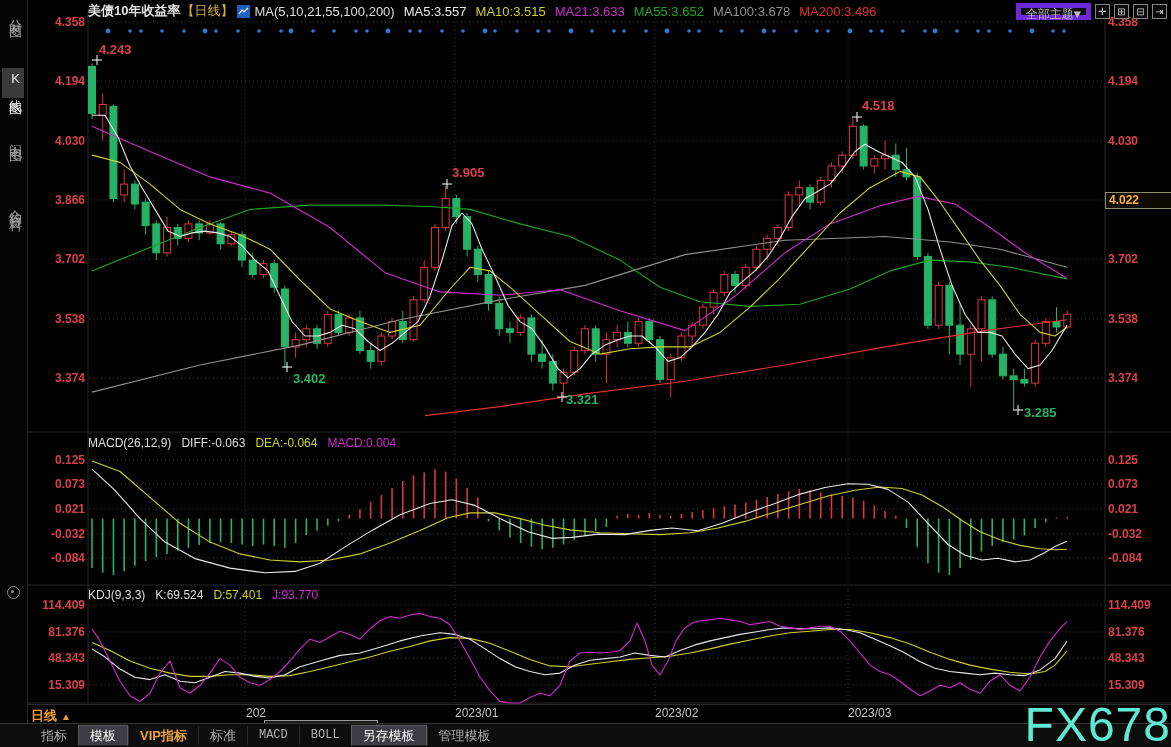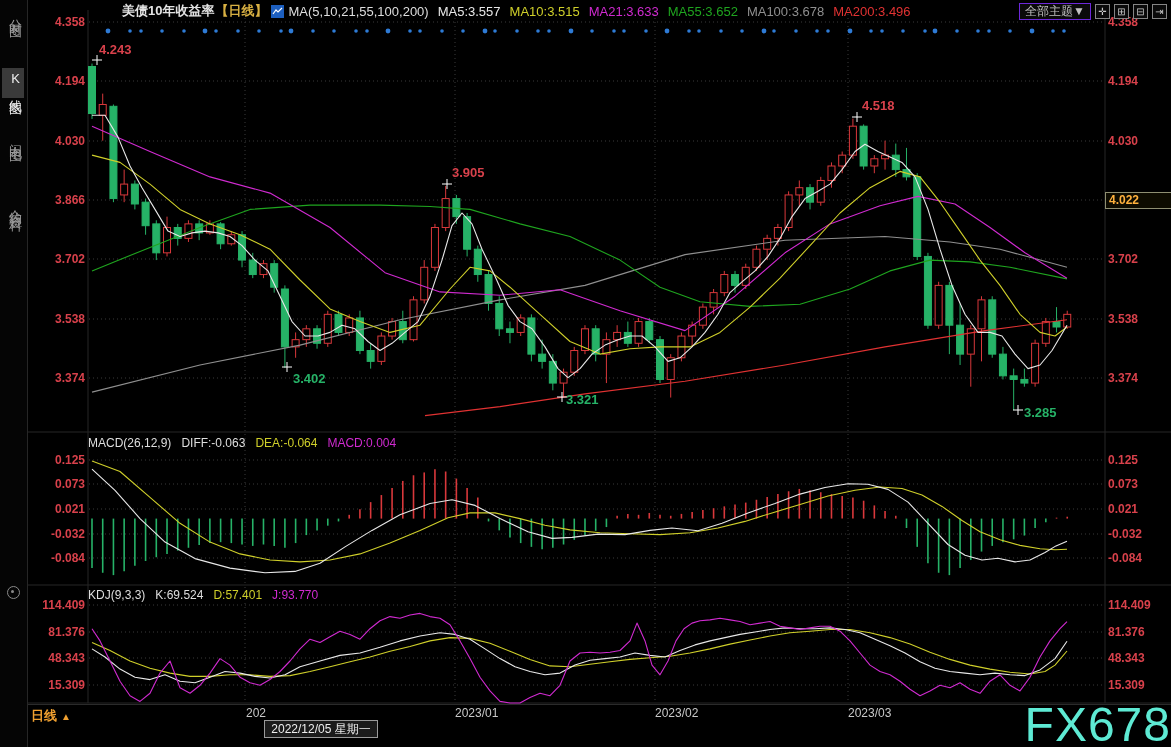--- a/index.html
+++ b/index.html
@@ -6,30 +6,30 @@
   #app{position:relative;width:1171px;height:747px;background:#000;overflow:hidden;
        font-family:"Liberation Sans",sans-serif;-webkit-font-smoothing:antialiased;}
   
   .sidebar{position:absolute;left:0;top:0;width:27px;height:747px;background:#050505;border-right:1px solid #262626;z-index:5;}
   .side-item{position:absolute;left:2px;width:22px;writing-mode:vertical-rl;text-orientation:upright;
              font-size:13px;letter-spacing:3px;color:#9a9a9a;text-align:center;padding:3px 0;cursor:default;}
   .side-item.sel{background:#3a3a3a;color:#ececec;}
   .circle-icon{position:absolute;left:7px;top:586px;width:11px;height:11px;border:1px solid #8a8a8a;border-radius:50%;}
   .circle-icon:after{content:"";position:absolute;left:3px;top:3px;width:3px;height:3px;background:#8a8a8a;border-radius:50%;}
   
-  .hdr{position:absolute;left:27px;top:0;right:0;height:22px;display:flex;align-items:center;font-size:13px;z-index:6;white-space:nowrap;margin-left:34px;}
+  .hdr{position:absolute;left:27px;top:0;right:0;height:22px;display:flex;align-items:center;font-size:13px;z-index:6;white-space:nowrap;}
   .hdr .title{margin-left:61px;color:#e3e3e3;font-weight:700;}
-  .hdr .period{color:#d8b042;font-weight:700;margin-left:1px;}
+  .hdr .period{color:#d8b042;font-weight:400;margin-left:1px;}
   .chart-icon{display:inline-block;width:13px;height:13px;margin-left:4px;}
   .hdr .ma-set{color:#dedede;margin-left:4px;}
   .hdr .ma{margin-left:9px;}
   .c-w{color:#e8e8e8;} .c-y{color:#cfcf2a;} .c-m{color:#d02ad0;} .c-g{color:#1fa51f;} .c-gray{color:#8f8f8f;} .c-r{color:#e13232;}
   .hdr .spacer{flex:1;}
-  .theme-btn{background:#0a0a0a;border:1px solid #6d28d9;color:#c2c2c2;font-size:12px;height:17px;line-height:14px;
-             padding:0 5px;font-family:Liberation Serif, serif;cursor:pointer;}
+  .theme-btn{background:#0a0a0a;border:5px solid #6d28d9;color:#c2c2c2;font-size:12px;height:17px;line-height:14px;
+             padding:0 5px;font-family:Liberation Mono, monospace;cursor:pointer;}
   .tool-btn{width:15px;height:15px;margin-left:4px;border:1px solid #858585;background:#0a0a0a;color:#c8c8c8;
             font-size:10px;line-height:13px;text-align:center;padding:0;cursor:pointer;font-family:inherit;}
   .hdr .btns{margin-right:4px;display:flex;align-items:center;}
   
   #chart-svg{position:absolute;left:0;top:0;z-index:1;}
   #overlay{position:absolute;left:0;top:0;width:1171px;height:526px;z-index:3;pointer-events:none;}
   .axis-label{position:absolute;font-size:12px;font-weight:700;color:#d8414b;line-height:14px;}
   .axis-label.l{left:31px;width:54px;text-align:right;}
   .axis-label.r{left:1108px;width:60px;text-align:left;}
   .anno{position:absolute;font-size:13px;font-weight:700;}
@@ -528,15 +528,25 @@
 
   <div class="ind-hdr" style="top:436px" id="macd-header"><span style="color: rgb(222, 222, 222);">MACD(26,12,9)</span><span style="color: rgb(222, 222, 222);">DIFF:-0.063</span><span style="color: rgb(207, 207, 42);">DEA:-0.064</span><span style="color: rgb(208, 42, 208);">MACD:0.004</span></div>
   <div class="ind-hdr" style="top:588px" id="kdj-header"><span style="color: rgb(222, 222, 222);">KDJ(9,3,3)</span><span style="color: rgb(222, 222, 222);">K:69.524</span><span style="color: rgb(207, 207, 42);">D:57.401</span><span style="color: rgb(208, 42, 208);">J:93.770</span></div>
 
   <div class="timebar">
     <span class="period-lbl">
       <span>日线</span><span class="period-caret">▲</span>
     </span>
   </div>
 
+  <div class="footer">
+    <div class="ftab">指标</div>
+    <div class="ftab sel">模板</div>
+    <div class="ftab vip">VIP指标</div>
+    <div class="ftab">标准</div>
+    <div class="ftab mono">MACD</div>
+    <div class="ftab mono">BOLL</div>
+    <div class="ftab sel">另存模板</div>
+    <div class="ftab">管理模板</div>
+  </div>
 
   <div class="watermark">FX678</div>
 </div>
 
 </body></html>

